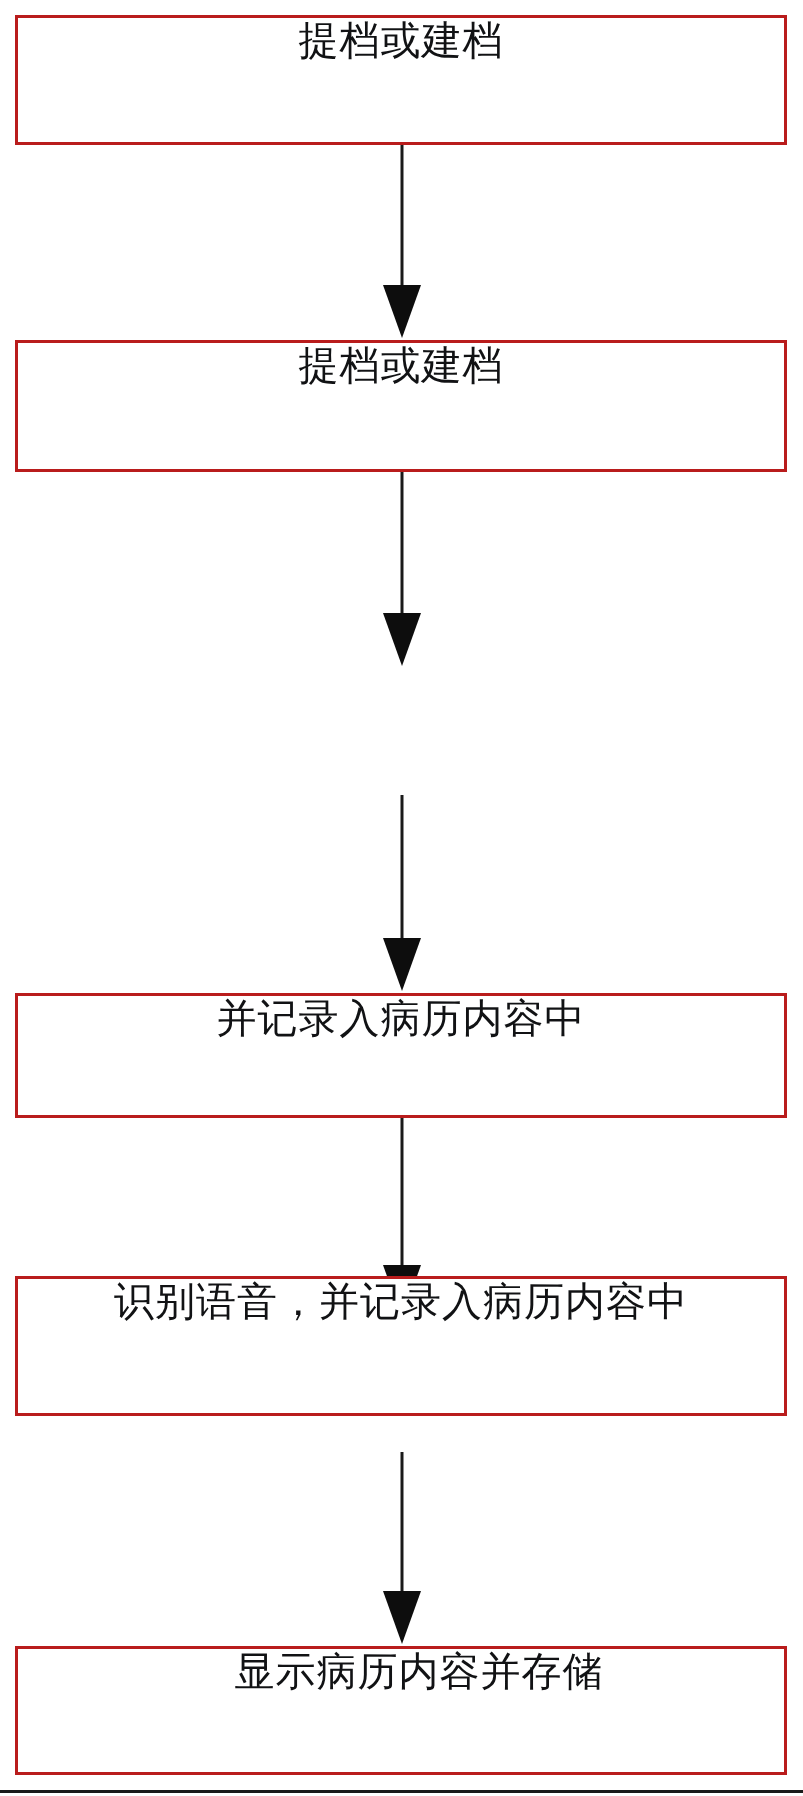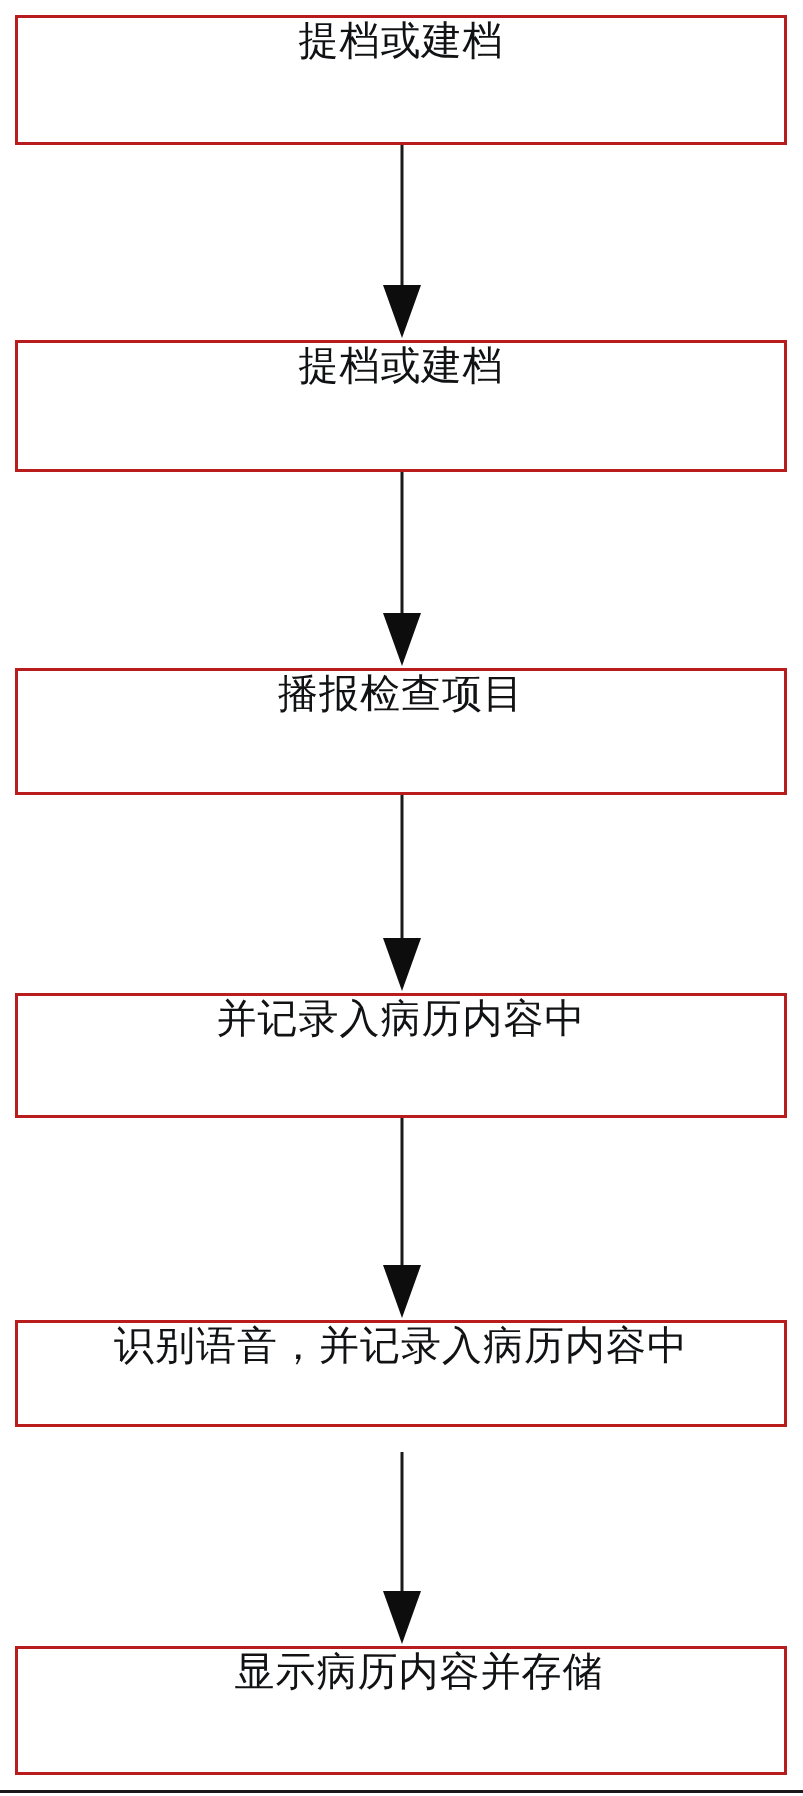--- a/index.html
+++ b/index.html
@@ -54,21 +54,21 @@
     width: 803px;
     height: 3px;
     background: #1a1a1a;
   }
 
   
   #node-0 { top: 15px;   height: 130px; }
   #node-1 { top: 340px;  height: 132px; }
   #node-2 { top: 668px;  height: 127px; }
   #node-3 { top: 993px;  height: 125px; }
-  #node-4 { top: 1320px; height: 107px; }
+  #node-4 { top: 1276px; height: 140px; }
   #node-5 { top: 1646px; height: 129px; padding-left: 36px; }
 
   
   #conn-0 { top: 145px;  height: 195px; }
   #conn-1 { top: 472px;  height: 196px; }
   #conn-2 { top: 795px;  height: 198px; }
   #conn-3 { top: 1118px; height: 202px; }
   #conn-4 { top: 1452px; height: 194px; }
 
   #bottom-rule { top: 1790px; }
@@ -93,23 +93,20 @@
     <span class="node-label">提档或建档</span>
   </div>
 
   <div class="connector" id="conn-1">
     <svg width="803" height="196" viewBox="0 0 803 196" aria-hidden="true">
       <line x1="402" y1="0" x2="402" y2="143" stroke="#1a1a1a" stroke-width="3"></line>
       <polygon points="383,141 421,141 402,194" fill="#0d0d0d"></polygon>
     </svg>
   </div>
 
-  <div class="node" id="node-2">
-    <span class="node-label">播报检查项目</span>
-  </div>
 
   <div class="connector" id="conn-2">
     <svg width="803" height="198" viewBox="0 0 803 198" aria-hidden="true">
       <line x1="402" y1="0" x2="402" y2="145" stroke="#1a1a1a" stroke-width="3"></line>
       <polygon points="383,143 421,143 402,196" fill="#0d0d0d"></polygon>
     </svg>
   </div>
 
   <div class="node" id="node-3">
     <span class="node-label">并记录入病历内容中</span>

